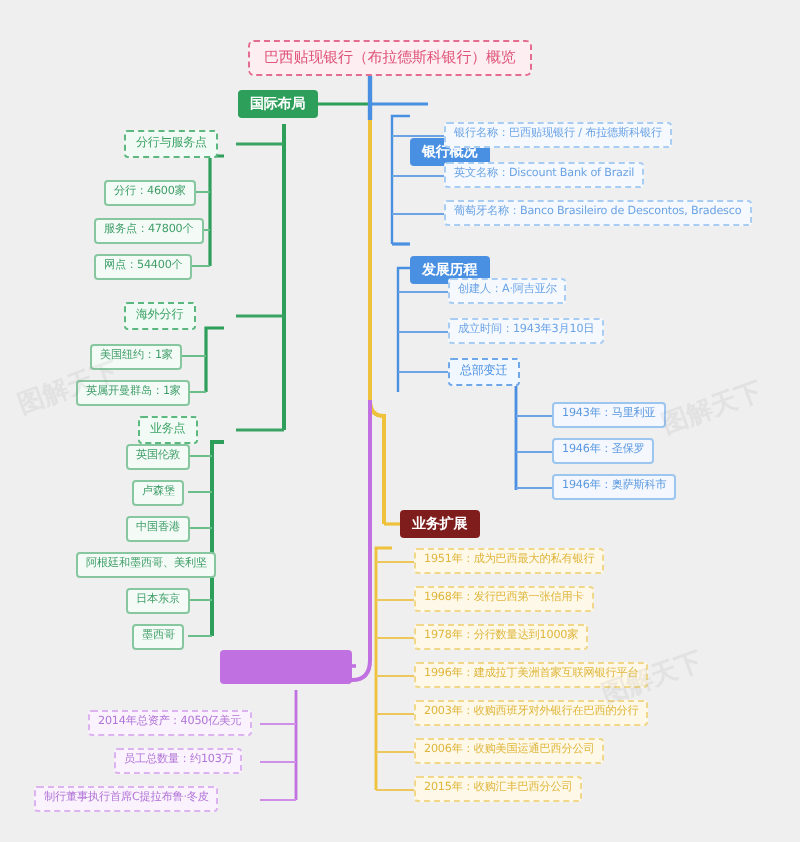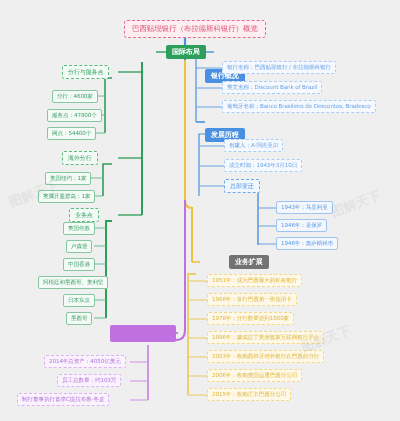--- a/index.html
+++ b/index.html
@@ -36,23 +36,23 @@
   }
 
   
   .l1 {
     font-size: 7px;
     color: #ffffff;
     border-radius: 2px;
     padding: 3.5px 6px;
     font-weight: bold;
   }
-  .l1.green  { background: #2e9e5b; margin-left: 47px; }
+  .l1.green  { background: #2e9e5b; }
   .l1.blue   { background: #4a90e2; }
-  .l1.yellow { background: #737373; margin-left: 29px; }
+  .l1.yellow { background: #7f1d1d; }
   .l1.purple { background: #c070e0; }
 
   
   .l2 {
     font-size: 6px;
     border-radius: 2px;
     padding: 3px 5px;
     border-style: dashed;
     border-width: 1px;
   }

